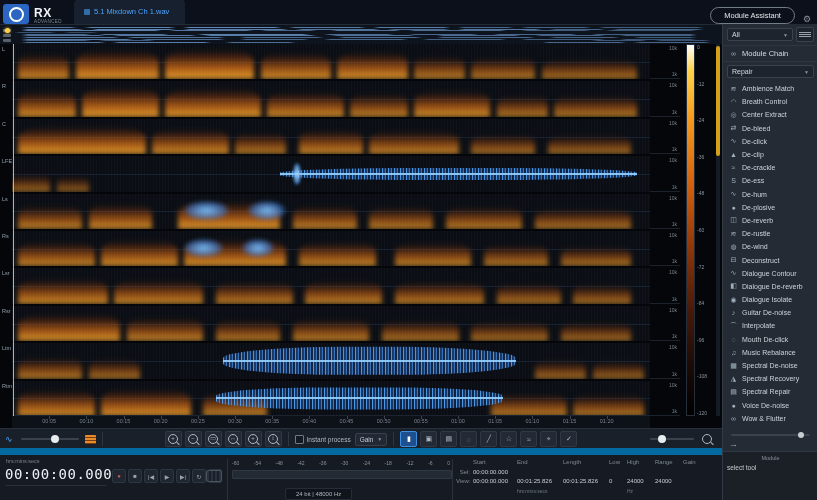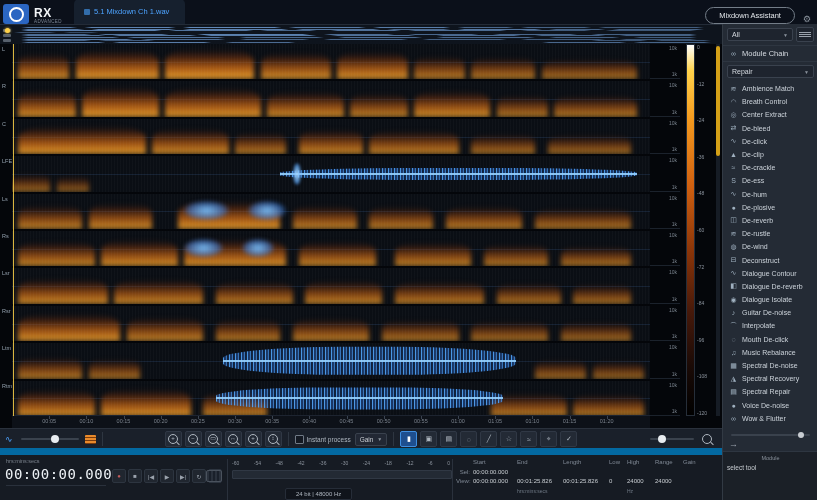--- a/index.html
+++ b/index.html
@@ -118,21 +118,21 @@
         <div class="knot"></div>
       </div>
     <div class="logo-text">
       <span class="rx">RX</span>
       <span class="ed">ADVANCED</span>
     </div>
     <div class="tab">
       <span class="tab-dot"></span>
       <span>5.1 Mixdown Ch 1.wav</span>
     </div>
-    <button class="assistant">Mixdown Assistant</button>
+    <button class="assistant">Module Assistant</button>
     <span class="gear">⚙</span>
   </div>
 
   <div class="overview">
     <div class="ov-icon">
         <i></i>
         <i></i>
         <i></i>
       </div>
     <div class="ov-lines" id="ovLines">

